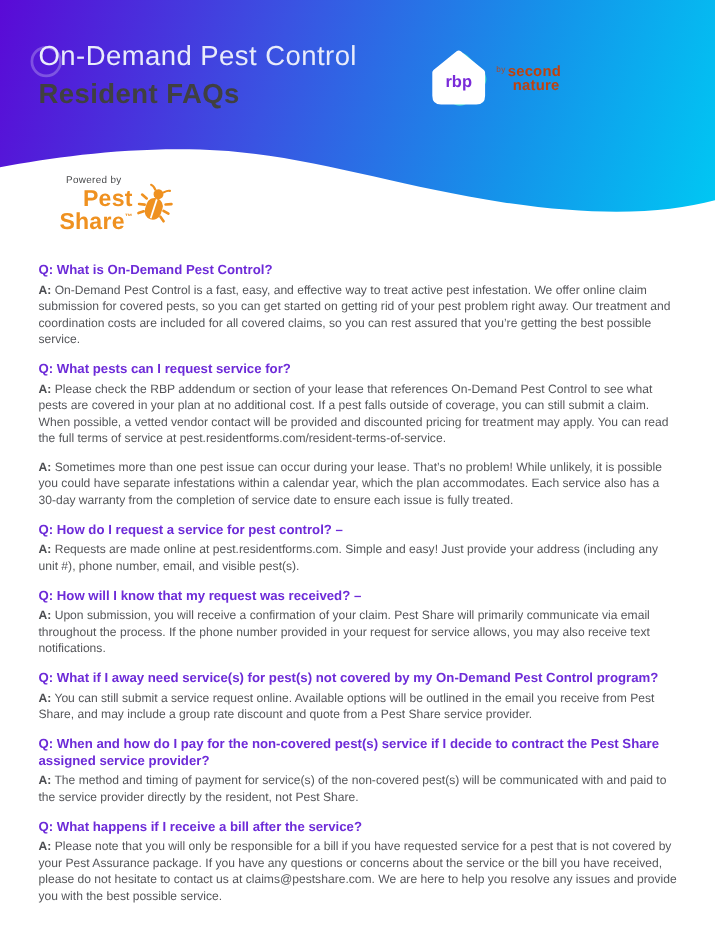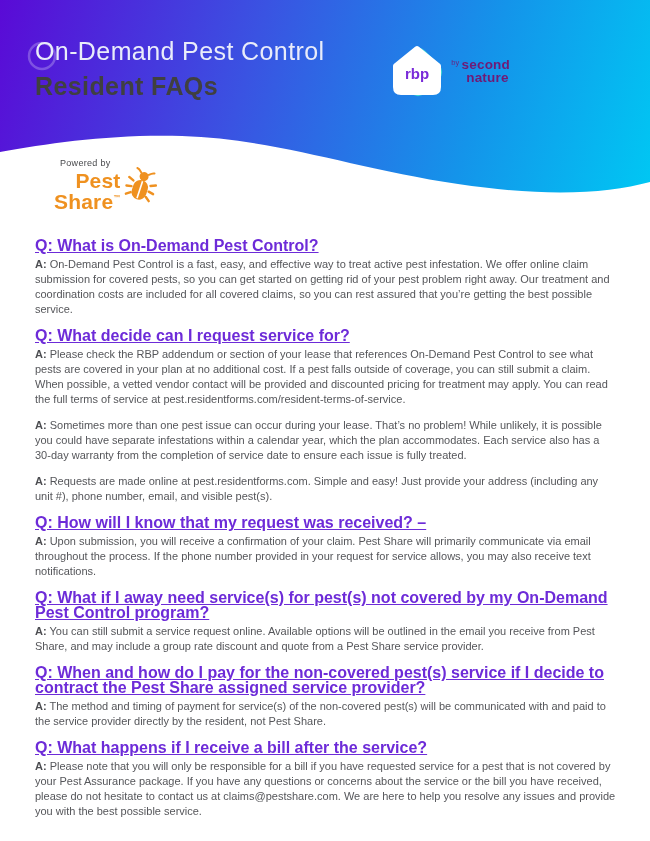--- a/index.html
+++ b/index.html
@@ -21,39 +21,39 @@
     font-size: 25px; font-weight: 500; color: #e9ecfa;
     letter-spacing: 0.4px; line-height: 1.2;
   }
   .title-line2 {
     font-size: 25px; font-weight: 700; color: #404040;
     letter-spacing: 0.4px; line-height: 1.2; margin-top: 5px;
   }
 
   .rbp-logo { position: absolute; right: 62px; top: 42px; display: flex; align-items: center; gap: 7px; }
   .rbp-house { display: block; }
-  .sn-text { color: #701a75; font-weight: 700; font-size: 13.5px; line-height: 1.0; letter-spacing: 0.2px; }
+  .sn-text { color: #c2410c; font-weight: 700; font-size: 13.5px; line-height: 1.0; letter-spacing: 0.2px; }
   .sn-by { font-size: 7.5px; font-weight: 400; vertical-align: 4px; margin-right: 2px; opacity: 0.9; }
   .sn-nature { margin-left: 15px; }
 
   
   .powered { position: absolute; left: 36px; top: 158px; }
   .powered-label { font-size: 9px; color: #47484b; font-weight: 500; letter-spacing: 0.3px; margin-bottom: 2px; margin-left: 24px; }
   .pest-row { display: flex; align-items: flex-start; }
   .pest-word { font-size: 21px; font-weight: 800; color: #ef9120; line-height: 1.0; letter-spacing: 0.2px; text-align: right; }
   .share-word { margin-left: 18px; }
   .tm { font-size: 7px; font-weight: 700; vertical-align: 9px; }
   .bug-svg { margin-left: 3px; margin-top: -4px; }
 
   
   .content { padding: 8px 33px 0 35px; }
   .faq-item { margin-bottom: 11px; }
   .question {
-    color: #6d2bd8; font-weight: 700; font-size: 16px;
-    line-height: 15px; margin: 0 0 4px 0; text-decoration: underline;
+    color: #6d2bd8; font-weight: 700; font-size: 12px;
+    line-height: 15px; margin: 0 0 4px 0;
   }
   .answer {
     color: #55565a; font-size: 11px; line-height: 15px; margin: 0;
   }
   .answer .a-prefix { font-weight: 700; color: #4d4e52; }
 </style>
 </head>
 <body>
 
 <div class="header">
@@ -116,29 +116,30 @@
 </div>
 
 <div class="content">
 
   <div class="faq-item">
     <h3 class="question">Q: What is On-Demand Pest Control?</h3>
     <p class="answer"><span class="a-prefix">A:</span> <span>On-Demand Pest Control is a fast, easy, and effective way to treat active pest infestation. We offer online claim submission for covered pests, so you can get started on getting rid of your pest problem right away. Our treatment and coordination costs are included for all covered claims, so you can rest assured that you’re getting the best possible service.</span></p>
   </div>
 
   <div class="faq-item">
-    <h3 class="question">Q: What decide can I request service for?</h3>
+    <h3 class="question">Q: What pests can I request service for?</h3>
     <p class="answer"><span class="a-prefix">A:</span> <span>Please check the RBP addendum or section of your lease that references On-Demand Pest Control to see what pests are covered in your plan at no additional cost. If a pest falls outside of coverage, you can still submit a claim. When possible, a vetted vendor contact will be provided and discounted pricing for treatment may apply. You can read the full terms of service at pest.residentforms.com/resident-terms-of-service.</span></p>
   </div>
 
   <div class="faq-item">
     <p class="answer"><span class="a-prefix">A:</span> <span>Sometimes more than one pest issue can occur during your lease. That’s no problem! While unlikely, it is possible you could have separate infestations within a calendar year, which the plan accommodates. Each service also has a 30-day warranty from the completion of service date to ensure each issue is fully treated.</span></p>
   </div>
 
   <div class="faq-item">
+    <h3 class="question">Q: How do I request a service for pest control? –</h3>
     <p class="answer"><span class="a-prefix">A:</span> <span>Requests are made online at pest.residentforms.com. Simple and easy! Just provide your address (including any unit #), phone number, email, and visible pest(s).</span></p>
   </div>
 
   <div class="faq-item">
     <h3 class="question">Q: How will I know that my request was received? –</h3>
     <p class="answer"><span class="a-prefix">A:</span> <span>Upon submission, you will receive a confirmation of your claim. Pest Share will primarily communicate via email throughout the process. If the phone number provided in your request for service allows, you may also receive text notifications.</span></p>
   </div>
 
   <div class="faq-item">
     <h3 class="question">Q: What if I away need service(s) for pest(s) not covered by my On-Demand Pest Control program?</h3>

